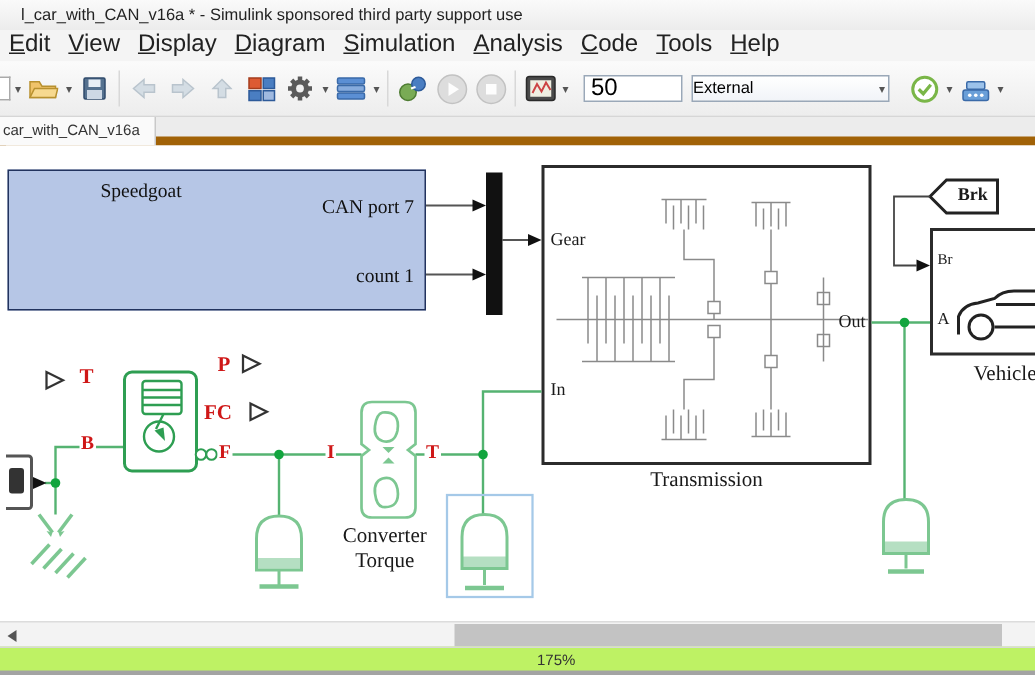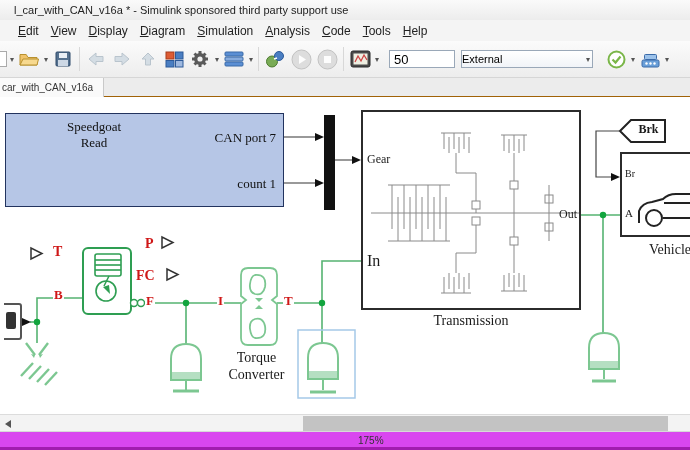--- a/index.html
+++ b/index.html
@@ -4,36 +4,36 @@
 <style>
   * { margin:0; padding:0; box-sizing:border-box; }
   html,body { width:690px; height:450px; overflow:hidden; font-family:"Liberation Sans", sans-serif; background:#fff; }
   #app { position:relative; width:690px; height:450px; background:#fff; overflow:hidden; }
 
   
   .titlebar { position:absolute; left:0; top:0; width:690px; height:20px;
     background:linear-gradient(#fafafa,#ececec); color:#222; font-size:11px;
     line-height:20px; padding-left:14px; white-space:nowrap; }
   .menubar { position:absolute; left:0; top:20px; width:690px; height:21px;
-    background:#f4f4f4; font-size:12px; color:#222; display:flex; align-items:center;padding-left:12px; }
+    background:#f4f4f4; font-size:16px; color:#222; display:flex; align-items:flex-end; }
   .menu-item { display:inline-block; padding:2px 6px; cursor:default; }
   .menu-item::first-letter { text-decoration:underline; }
   .toolbar { position:absolute; left:0; top:41px; width:690px; height:37px;
     background:linear-gradient(#fbfbfb,#ededed); border-bottom:1px solid #d6d6d6;
     display:flex; align-items:center; padding-left:0; }
   .tbtn { width:24px; height:26px; display:flex; align-items:center; justify-content:center; margin:0 1px; }
   .dd { font-size:8px; color:#555; width:8px; text-align:center; }
   .tsep { width:1px; height:24px; background:#d8d8d8; margin:0 3px; }
   .sliver { width:7px; height:16px; background:#fff; border:1px solid #aaa; border-left:none; margin-right:1px; }
-  .stopfield { width:66px; height:18px; border:1px solid #9aa8b8; background:#fff; font-size:13px;
+  .stopfield { width:66px; height:18px; border:1px solid #9aa8b8; background:#fff; font-size:16px;
     padding:0 4px; font-family:"Liberation Sans",sans-serif; margin:0 6px 0 8px; }
   .combo { width:132px; height:18px; border:1px solid #9aa8b8; background:linear-gradient(#fff,#f1f4f8);
     font-size:11px; display:flex; align-items:center; padding:0 0; justify-content:space-between; margin-right:10px; }
   .tabbar { position:absolute; left:0; top:78px; width:690px; height:19px; background:#ececec;
-    border-bottom:1px solid #a16207; display:flex;text-align:center; }
+    border-bottom:6px solid #a16207; display:flex;text-align:center; }
   .tab { height:19px; background:#fafafa; border-right:1px solid #c9c9c9; font-size:10px; color:#333;
     display:flex; align-items:center; padding:0 10px 0 2px; }
 
   
   .canvas { position:absolute; left:4px; top:97px; width:690px; height:317px; background:#fff; overflow:hidden;font-family:Liberation Serif, serif; }
   .canvas svg.wires { position:absolute; left:0; top:0; z-index:5; }
   .blk { position:absolute; background:#fff; }
   .lbl { position:absolute; z-index:8; color:#1a1a1a; font-size:13px; white-space:nowrap; }
   .red { color:#cf1717; font-weight:bold; background:#fff; padding:0 1px; z-index:9; }
   .caption { text-align:center; }
@@ -48,22 +48,22 @@
   .veh-block { left:616px; top:55px; width:80px; height:85px; border:2px solid #2b2b2b; z-index:2; }
   .eng-block { left:78px; top:150px; width:50px; height:68px; border:2px solid #2e9e52; border-radius:6px; z-index:2; }
   .left-block { left:-10px; top:206px; width:28px; height:37px; border:2px solid #555; border-radius:3px; z-index:2; }
   .left-block .blob { position:absolute; right:4px; top:7px; width:10px; height:17px; background:#333; border-radius:2px; }
 
   
   .hscroll { position:absolute; left:0; top:414px; width:690px; height:17px; background:#f3f3f3; border-top:1px solid #dcdcdc; }
   .hscroll .larr { position:absolute; left:5px; top:5px; width:0; height:0;
     border-top:4px solid transparent; border-bottom:4px solid transparent; border-right:6px solid #555; }
   .hscroll .thumb { position:absolute; left:303px; top:1px; width:365px; height:15px; background:#c3c3c3; }
-  .statusbar { position:absolute; left:0; top:431px; width:690px; height:19px; background:#d946ef;
-    border-top:1px solid #d8d8d8; border-bottom:3px solid #a21caf; font-size:10px; color:#333; }
+  .statusbar { position:absolute; left:0; top:431px; width:690px; height:19px; background:#bef264;
+    border-top:1px solid #d8d8d8; border-bottom:3px solid #a3a3a3; font-size:10px; color:#333; }
   .statusbar .zoom { position:absolute; left:358px; top:3px; }
 </style>
 </head>
 <body>
 
 <div id="app">
 
   <div class="titlebar">
     <span>l_car_with_CAN_v16a * - Simulink sponsored third party support use</span>
   </div>
@@ -201,30 +201,29 @@
     <div class="tab">
       <span>car_with_CAN_v16a</span>
     </div>
   </div>
 
   <div class="canvas">
 
     <div class="blk can-block">
       <div class="can-text">
         <div>Speedgoat</div>
-        <div>Read</div>
       </div>
       <div class="can-port" style="top:16px;">CAN port 7</div>
       <div class="can-port" style="top:62px;">count 1</div>
     </div>
 
     <div class="blk trans-block"></div>
     <div class="lbl caption" style="left:397px; top:216px; width:140px; font-size:14px;">Transmission</div>
     <div class="lbl" style="left:363px; top:55px; font-size:12px;">Gear</div>
-    <div class="lbl" style="left:363px; top:155px; font-size:16px;">In</div>
+    <div class="lbl" style="left:363px; top:155px; font-size:12px;">In</div>
     <div class="lbl" style="left:540px; top:110px; width:33px; text-align:right; font-size:12px;">Out</div>
 
     <div class="blk veh-block"></div>
     <div class="lbl caption" style="left:630px; top:145px; width:72px; font-size:14px;">Vehicle</div>
     <div class="lbl" style="left:621px; top:71px; font-size:10px;">Br</div>
     <div class="lbl" style="left:621px; top:110px; font-size:11px;">A</div>
 
     <div class="lbl" style="left:629px; top:25px; width:31px; text-align:center; font-size:12px; font-weight:600; z-index:8;">Brk</div>
 
     <div class="blk eng-block"></div>
@@ -235,22 +234,22 @@
 
     <div class="lbl red" style="left:48px;  top:147px; font-size:14px;">T</div>
     <div class="lbl red" style="left:140px; top:139px; font-size:14px;">P</div>
     <div class="lbl red" style="left:131px; top:171px; font-size:14px;">FC</div>
     <div class="lbl red" style="left:49px;  top:190px;">B</div>
     <div class="lbl red" style="left:141px; top:196px;">F</div>
     <div class="lbl red" style="left:213px; top:196px;">I</div>
     <div class="lbl red" style="left:279px; top:196px;">T</div>
 
     <div class="lbl caption" style="left:205px; top:252px; width:95px; font-size:14px; line-height:17px;">
+      <div>Converter</div>
       <div>Torque</div>
-      <div>Converter</div>
     </div>
 
     <svg class="wires" width="690" height="317">
 
       <g stroke="#555" stroke-width="1.2">
         <line x1="280" y1="40" x2="312" y2="40"></line>
         <line x1="280" y1="86" x2="312" y2="86"></line>
         <line x1="331" y1="63" x2="349" y2="63"></line>
       </g>
       <polygon points="311,36 320,40 311,44" fill="#111"></polygon>

